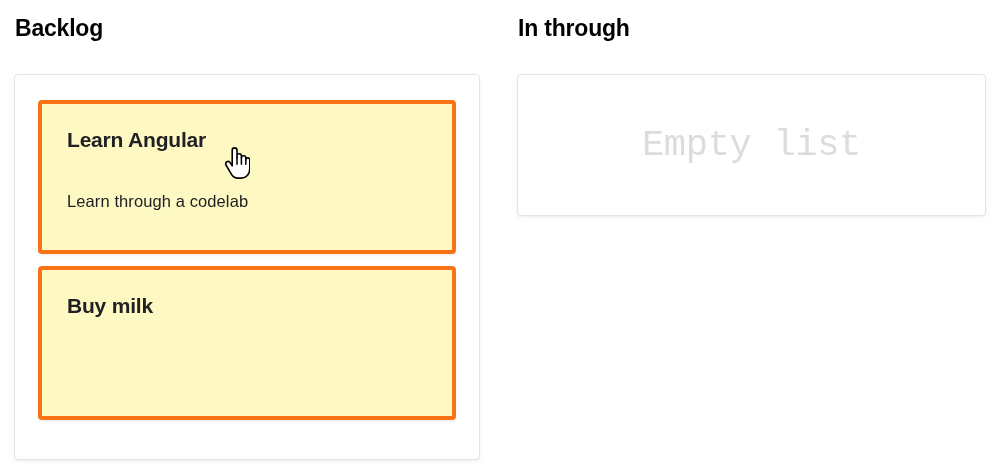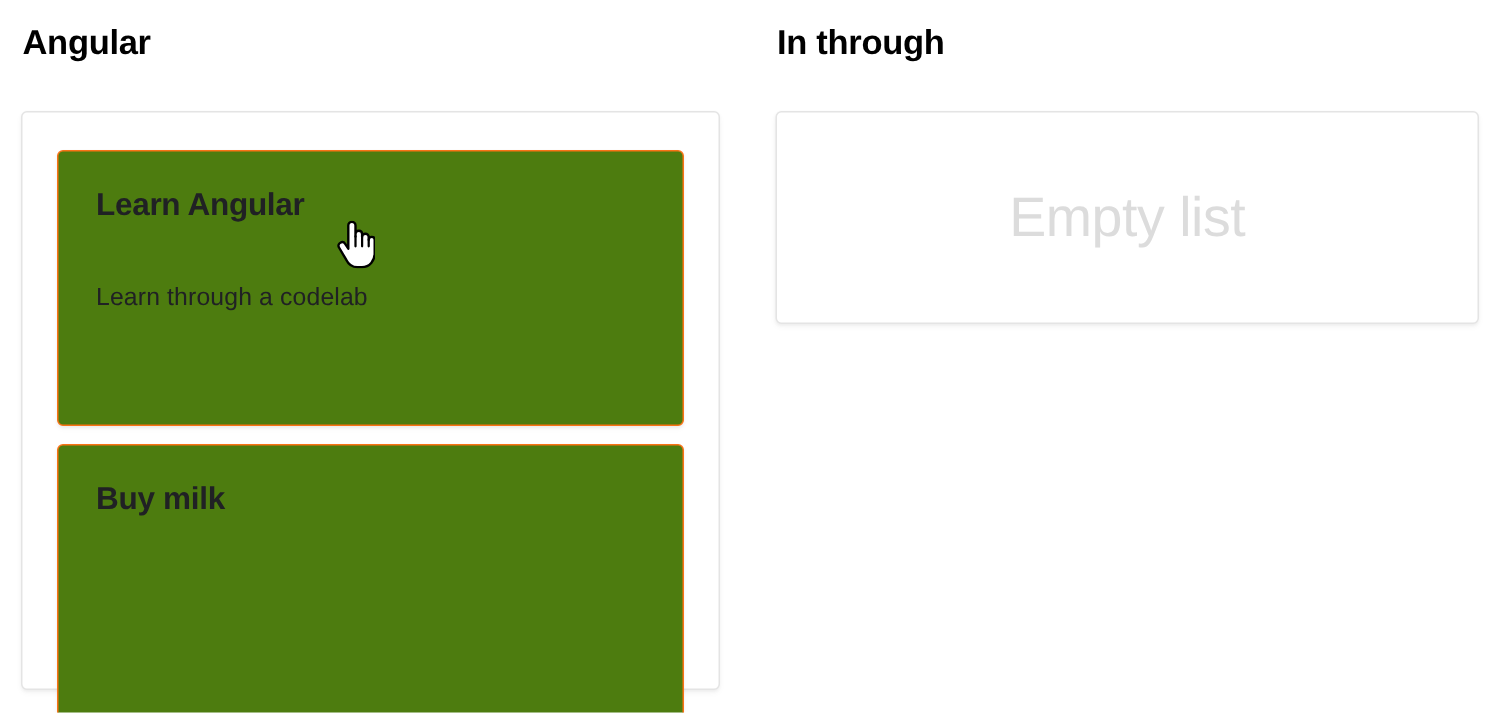--- a/index.html
+++ b/index.html
@@ -66,31 +66,32 @@
     justify-content: center;
   }
 
   .empty-label {
     font-size: 37px;
     font-weight: 400;
     color: #dcdcdc;
     line-height: 42px;
     letter-spacing: -0.3px;
     white-space: nowrap;
+    font-family: Liberation Mono, monospace;
   }
 
   .card {
     box-sizing: border-box;
-    background: #4d7c0f;
-    border: 1px solid #f97316;
+    background: #fef9c3;
+    border: 4px solid #f97316;
     border-radius: 4px;
     box-shadow: 0 1px 2px rgba(0,0,0,0.05),
                 0 2px 4px rgba(0,0,0,0.03);
     padding: 23px 25px 22px 25px;
-    height: 184px;
+    height: 154px;
     position: relative;
   }
   .card + .card { margin-top: 12px; }
 
   .card-title {
     font-size: 21px;
     font-weight: bold;
     color: #202124;
     line-height: 26px;
     margin: 0;
@@ -114,21 +115,21 @@
     height: 32px;
     pointer-events: none;
   }
 </style>
 </head>
 <body>
 
 <div class="board">
 
   <div class="column backlog">
-    <h2 class="column-title">Angular</h2>
+    <h2 class="column-title">Backlog</h2>
 
     <div class="list backlog-list">
 
       <div class="card">
         <div class="card-title">Learn Angular</div>
         <div class="card-desc">Learn through a codelab</div>
       </div>
 
       <div class="card">
         <div class="card-title">Buy milk</div>

